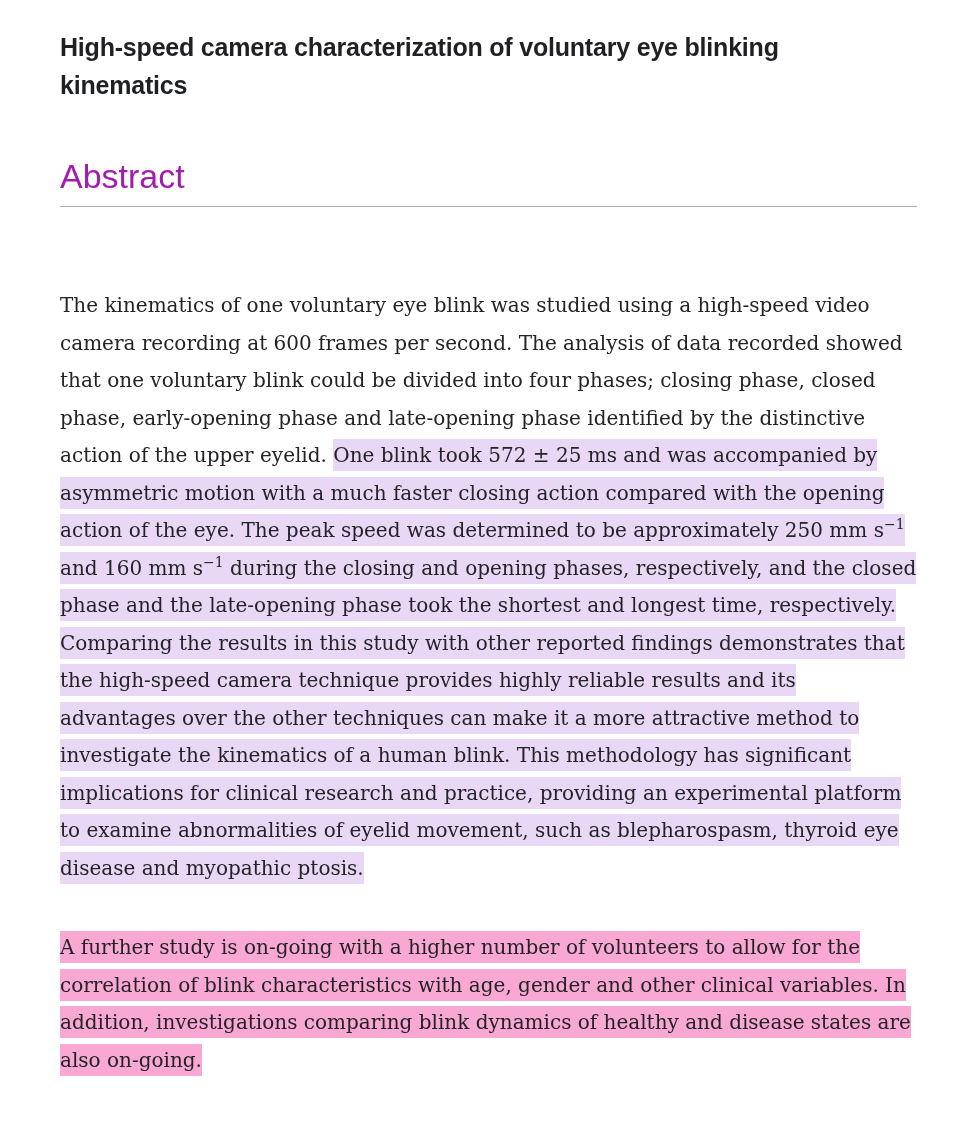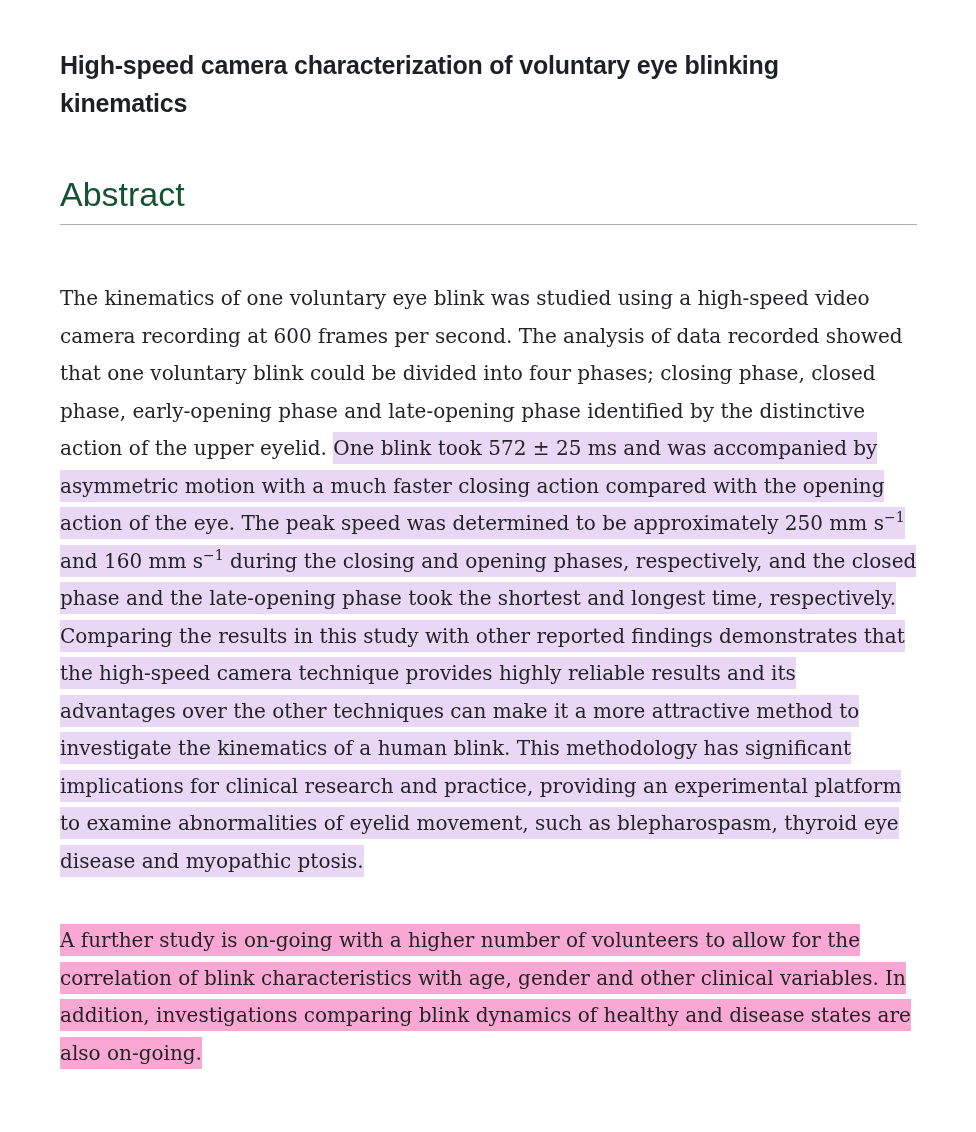--- a/index.html
+++ b/index.html
@@ -10,44 +10,44 @@
   body {
     width: 976px;
     height: 1132px;
     overflow: hidden;
     font-family: "DejaVu Serif", serif;
     color: #232327;
   }
   .page {
     box-sizing: border-box;
     width: 976px;
-    padding: 46px 59px 0 60px;
+    padding: 28px 59px 0 60px;
   }
   .article-title {
     font-family: "Liberation Sans", sans-serif;
     font-weight: 700;
     font-size: 25px;
     line-height: 38px;
     letter-spacing: -0.2px;
     color: #1d2025;
     margin: 0;
     max-width: 790px;
   }
   .abstract-heading {
     font-family: "Liberation Sans", sans-serif;
     font-weight: 400;
     font-size: 34px;
     line-height: 41px;
-    color: #14532d;
+    color: #a21caf;
     margin: 52px 0 0 0;
     padding-bottom: 9px;
     border-bottom: 1px solid #a9afb5;
   }
   .abstract-body {
-    margin-top: 55px;
+    margin-top: 80px;
   }
   .abstract-body p {
     margin: 0;
     font-size: 20px;
     line-height: 37.5px;
     color: #232327;
   }
   .abstract-body p + p {
     margin-top: 42px;
   }

